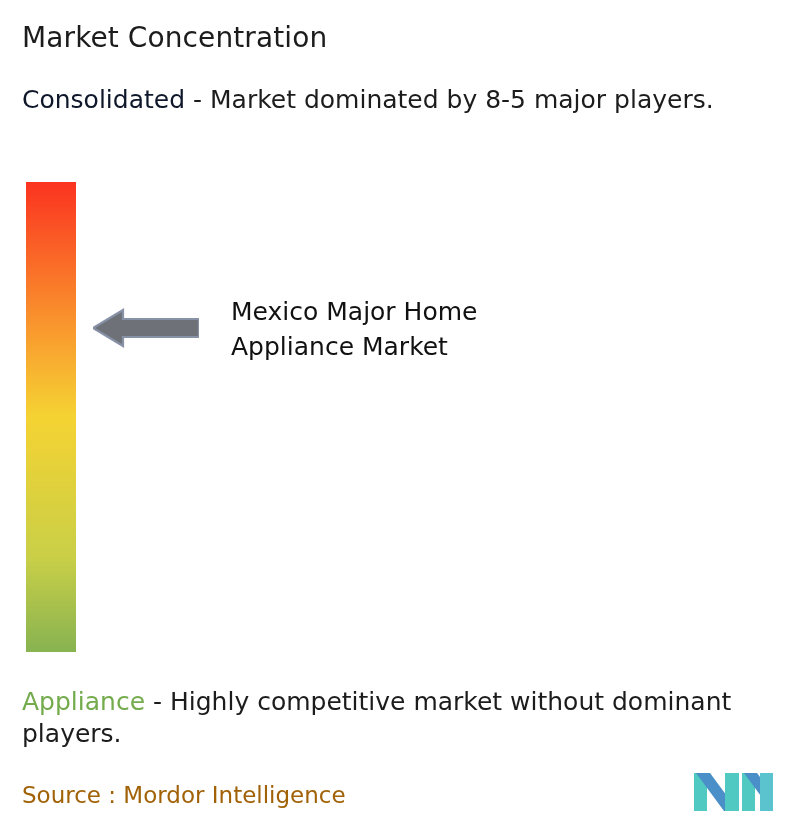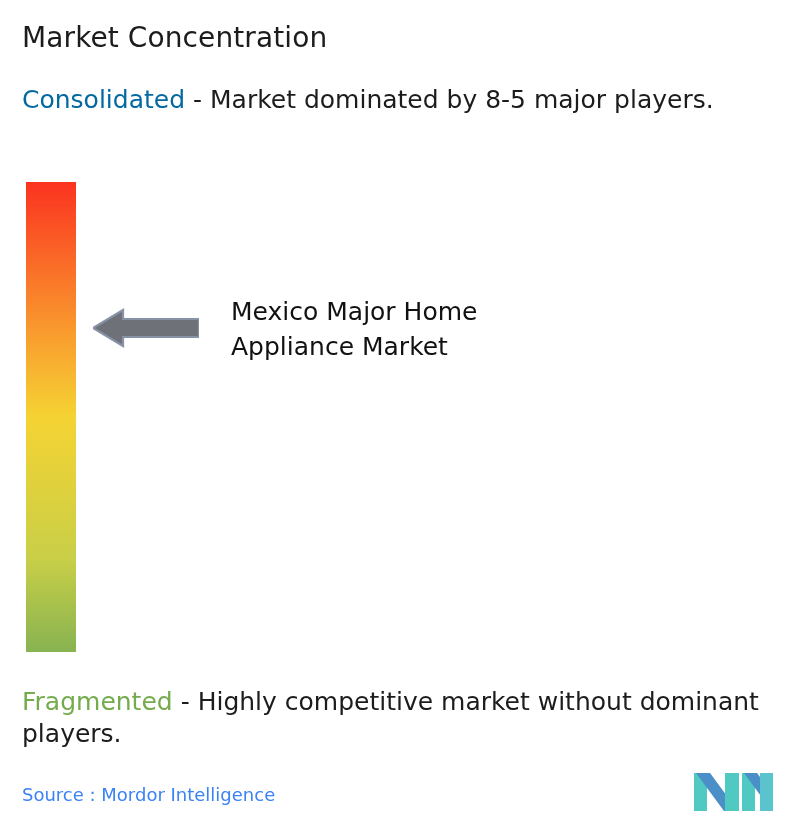--- a/index.html
+++ b/index.html
@@ -109,56 +109,56 @@
   }
   #legend-bottom-term {
     color: #74ab4c;
   }
 
   
   #source-line {
     position: absolute;
     left: 22px;
     top: 781px;
-    font-size: 18px;
+    font-size: 23px;
     line-height: 28px;
-    color: #3b82f6;
+    color: #a16207;
     white-space: nowrap;
   }
   #brand-logo {
     position: absolute;
     left: 694px;
     top: 769px;
     width: 80px;
     height: 46px;
   }
 </style>
 </head>
 <body>
 
 <div id="infographic">
 
   <div id="page-title">Market Concentration</div>
 
   <div id="legend-top">
-    <span id="legend-top-term" style="color: #0369a1;">Consolidated</span><span class="legend-gap"></span><span id="legend-top-desc">- Market dominated by 8-5 major players.</span>
+    <span id="legend-top-term" style="color: #0f172a;">Consolidated</span><span class="legend-gap"></span><span id="legend-top-desc">- Market dominated by 8-5 major players.</span>
   </div>
 
   <div id="gradient-bar" style="background: linear-gradient(rgb(251, 51, 32) 0%, rgb(249, 155, 46) 32%, rgb(245, 211, 51) 50%, rgb(201, 207, 71) 80%, rgb(135, 179, 81) 100%);"></div>
 
   <div id="callout-arrow" style="top: 305.7px;">
     <svg viewBox="0 0 106 44" width="106" height="44" xmlns="http://www.w3.org/2000/svg">
       <polygon points="0,22 30,4 30,13 106,13 106,31 30,31 30,40" fill="#6E7178" stroke="#8892A6" stroke-width="2.2"></polygon>
     </svg>
   </div>
 
   <div id="callout-label" style="top: 293.7px;">Mexico Major Home Appliance Market</div>
 
   <div id="legend-bottom">
-    <span id="legend-bottom-term" style="color: rgb(116, 171, 76);">Fragmented</span><span class="legend-gap"></span><span id="legend-bottom-desc">- Highly competitive market without dominant players.</span>
+    <span id="legend-bottom-term" style="color: rgb(116, 171, 76);">Appliance</span><span class="legend-gap"></span><span id="legend-bottom-desc">- Highly competitive market without dominant players.</span>
   </div>
 
   <div id="source-line">Source :  Mordor Intelligence</div>
 
   <div id="brand-logo">
     <svg viewBox="0 0 80 46" width="80" height="46" xmlns="http://www.w3.org/2000/svg">
       <polygon points="0,4 13,4 13,42 0,42" fill="#4FC9C2"></polygon>
       <polygon points="2,4 16,4 44,42 30,42" fill="#4A8FC7"></polygon>
       <polygon points="31,4 45,4 45,42 31,42" fill="#4FC9C2"></polygon>
       <polygon points="48,4 61,4 61,42 48,42" fill="#4FC9C2"></polygon>

